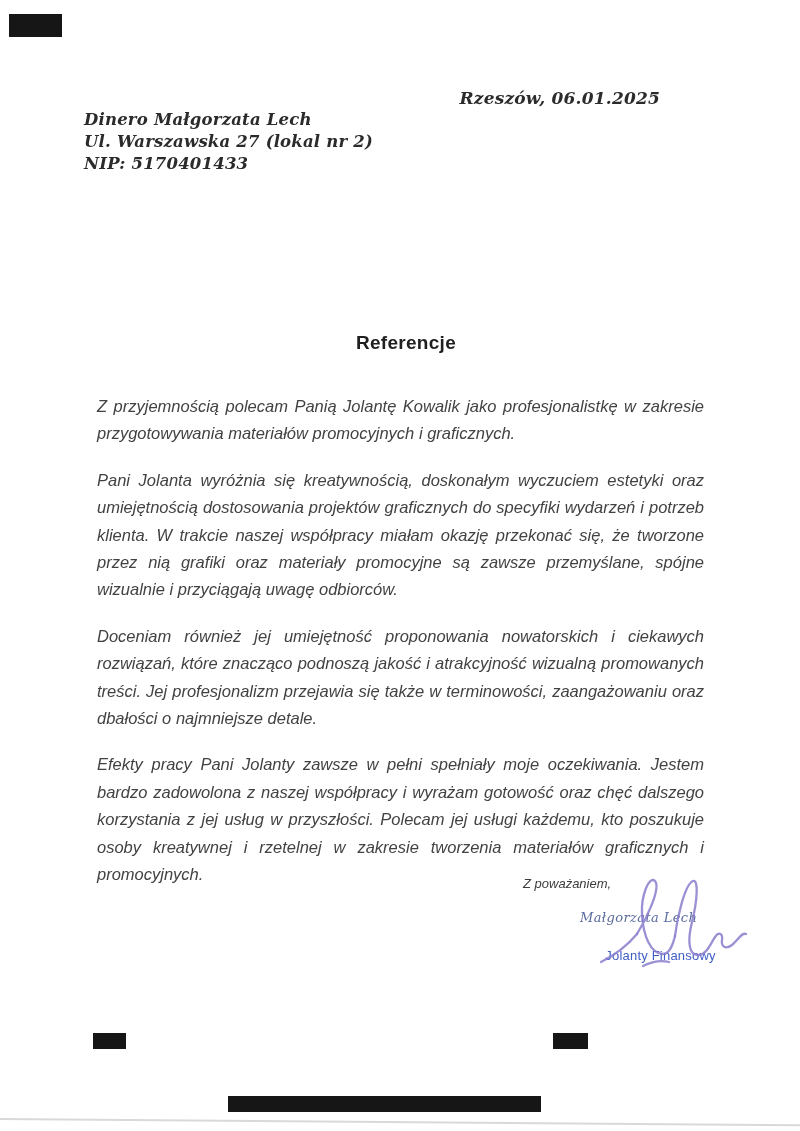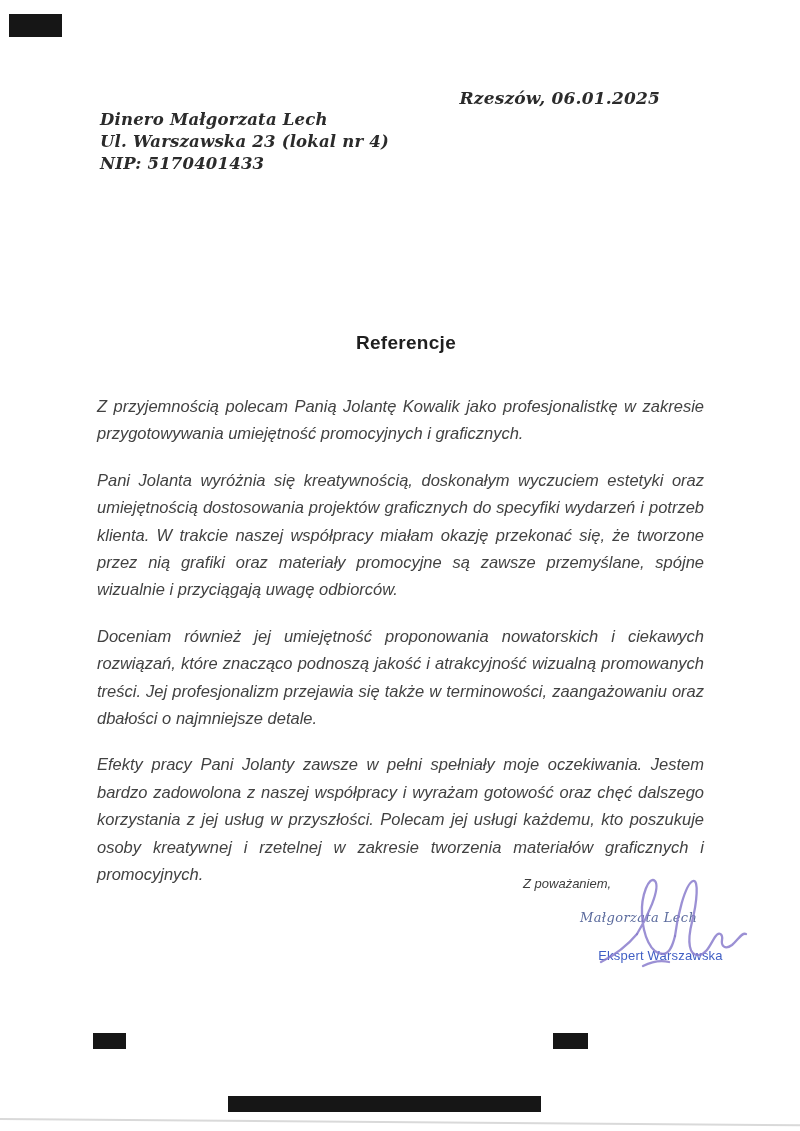--- a/index.html
+++ b/index.html
@@ -24,21 +24,21 @@
     background:#d9d9d9; transform:rotate(0.45deg); transform-origin:left center;
   }
   
   .date-line {
     position:absolute; top:88px; right:140px;
     font-family:"DejaVu Serif", serif;
     font-weight:bold; font-style:italic;
     font-size:17px; color:#2b2b2b; letter-spacing:0.2px;
   }
   .sender-block {
-    position:absolute; left:100px; top:109px;
+    position:absolute; left:84px; top:109px;
     font-family:"DejaVu Serif", serif;
     font-weight:bold; font-style:italic;
     font-size:16.5px; line-height:22px; color:#2b2b2b; letter-spacing:0.2px;
   }
   
   .letter-title {
     position:absolute; top:332px; left:6px; width:100%;
     text-align:center;
     font-size:19px; font-weight:bold; color:#1f1f1f;
     letter-spacing:0.3px;
@@ -87,38 +87,38 @@
   <div class="artifact top-left"></div>
   <div class="artifact bottom-a"></div>
   <div class="artifact bottom-b"></div>
   <div class="artifact bottom-bar"></div>
   <div class="scan-edge"></div>
 
   <div class="date-line">Rzeszów, 06.01.2025</div>
 
   <div class="sender-block">
     <div>Dinero Małgorzata Lech</div>
-    <div>Ul. Warszawska 23 (lokal nr 4)</div>
+    <div>Ul. Warszawska 27 (lokal nr 2)</div>
     <div>NIP: 5170401433</div>
   </div>
 
   <div class="letter-title">Referencje</div>
 
   <div class="letter-body">
-    <p>Z przyjemnością polecam Panią Jolantę Kowalik jako profesjonalistkę w zakresie przygotowywania umiejętność promocyjnych i graficznych.</p>
+    <p>Z przyjemnością polecam Panią Jolantę Kowalik jako profesjonalistkę w zakresie przygotowywania materiałów promocyjnych i graficznych.</p>
     <p>Pani Jolanta wyróżnia się kreatywnością, doskonałym wyczuciem estetyki oraz umiejętnością dostosowania projektów graficznych do specyfiki wydarzeń i potrzeb klienta. W trakcie naszej współpracy miałam okazję przekonać się, że tworzone przez nią grafiki oraz materiały promocyjne są zawsze przemyślane, spójne wizualnie i przyciągają uwagę odbiorców.</p>
     <p>Doceniam również jej umiejętność proponowania nowatorskich i ciekawych rozwiązań, które znacząco podnoszą jakość i atrakcyjność wizualną promowanych treści. Jej profesjonalizm przejawia się także w terminowości, zaangażowaniu oraz dbałości o najmniejsze detale.</p>
     <p>Efekty pracy Pani Jolanty zawsze w pełni spełniały moje oczekiwania. Jestem bardzo zadowolona z naszej współpracy i wyrażam gotowość oraz chęć dalszego korzystania z jej usług w przyszłości. Polecam jej usługi każdemu, kto poszukuje osoby kreatywnej i rzetelnej w zakresie tworzenia materiałów graficznych i promocyjnych.</p>
   </div>
 
   <div class="closing">Z poważaniem,</div>
 
   <div class="signature-block">
     <div class="sig-name" style="color: rgb(91, 107, 157);">Małgorzata Lech</div>
-    <div class="sig-role" style="color: rgb(63, 94, 196);">Ekspert Warszawska</div>
+    <div class="sig-role" style="color: rgb(63, 94, 196);">Jolanty Finansowy</div>
     <svg class="sig-ink" viewBox="0 0 172 104" xmlns="http://www.w3.org/2000/svg" style="color: rgb(138, 124, 205);">
       <path d="M16,86 C28,80 42,70 52,58"></path>
       <path d="M52,58 C62,42 76,12 70,5 C64,-1 56,20 57,38 C58,60 66,78 78,78 C85,78 88,68 90,60"></path>
       <path d="M90,60 C92,42 100,8 108,5 C114,3 112,26 107,46 C102,66 104,80 114,79 C122,78 126,67 130,61 C134,55 138,58 137,64 C136,70 140,74 147,69 C153,64 157,56 161,58"></path>
       <path d="M58,90 C66,86 76,84 84,86"></path>
     </svg>
   </div>
 
 </div>
 

